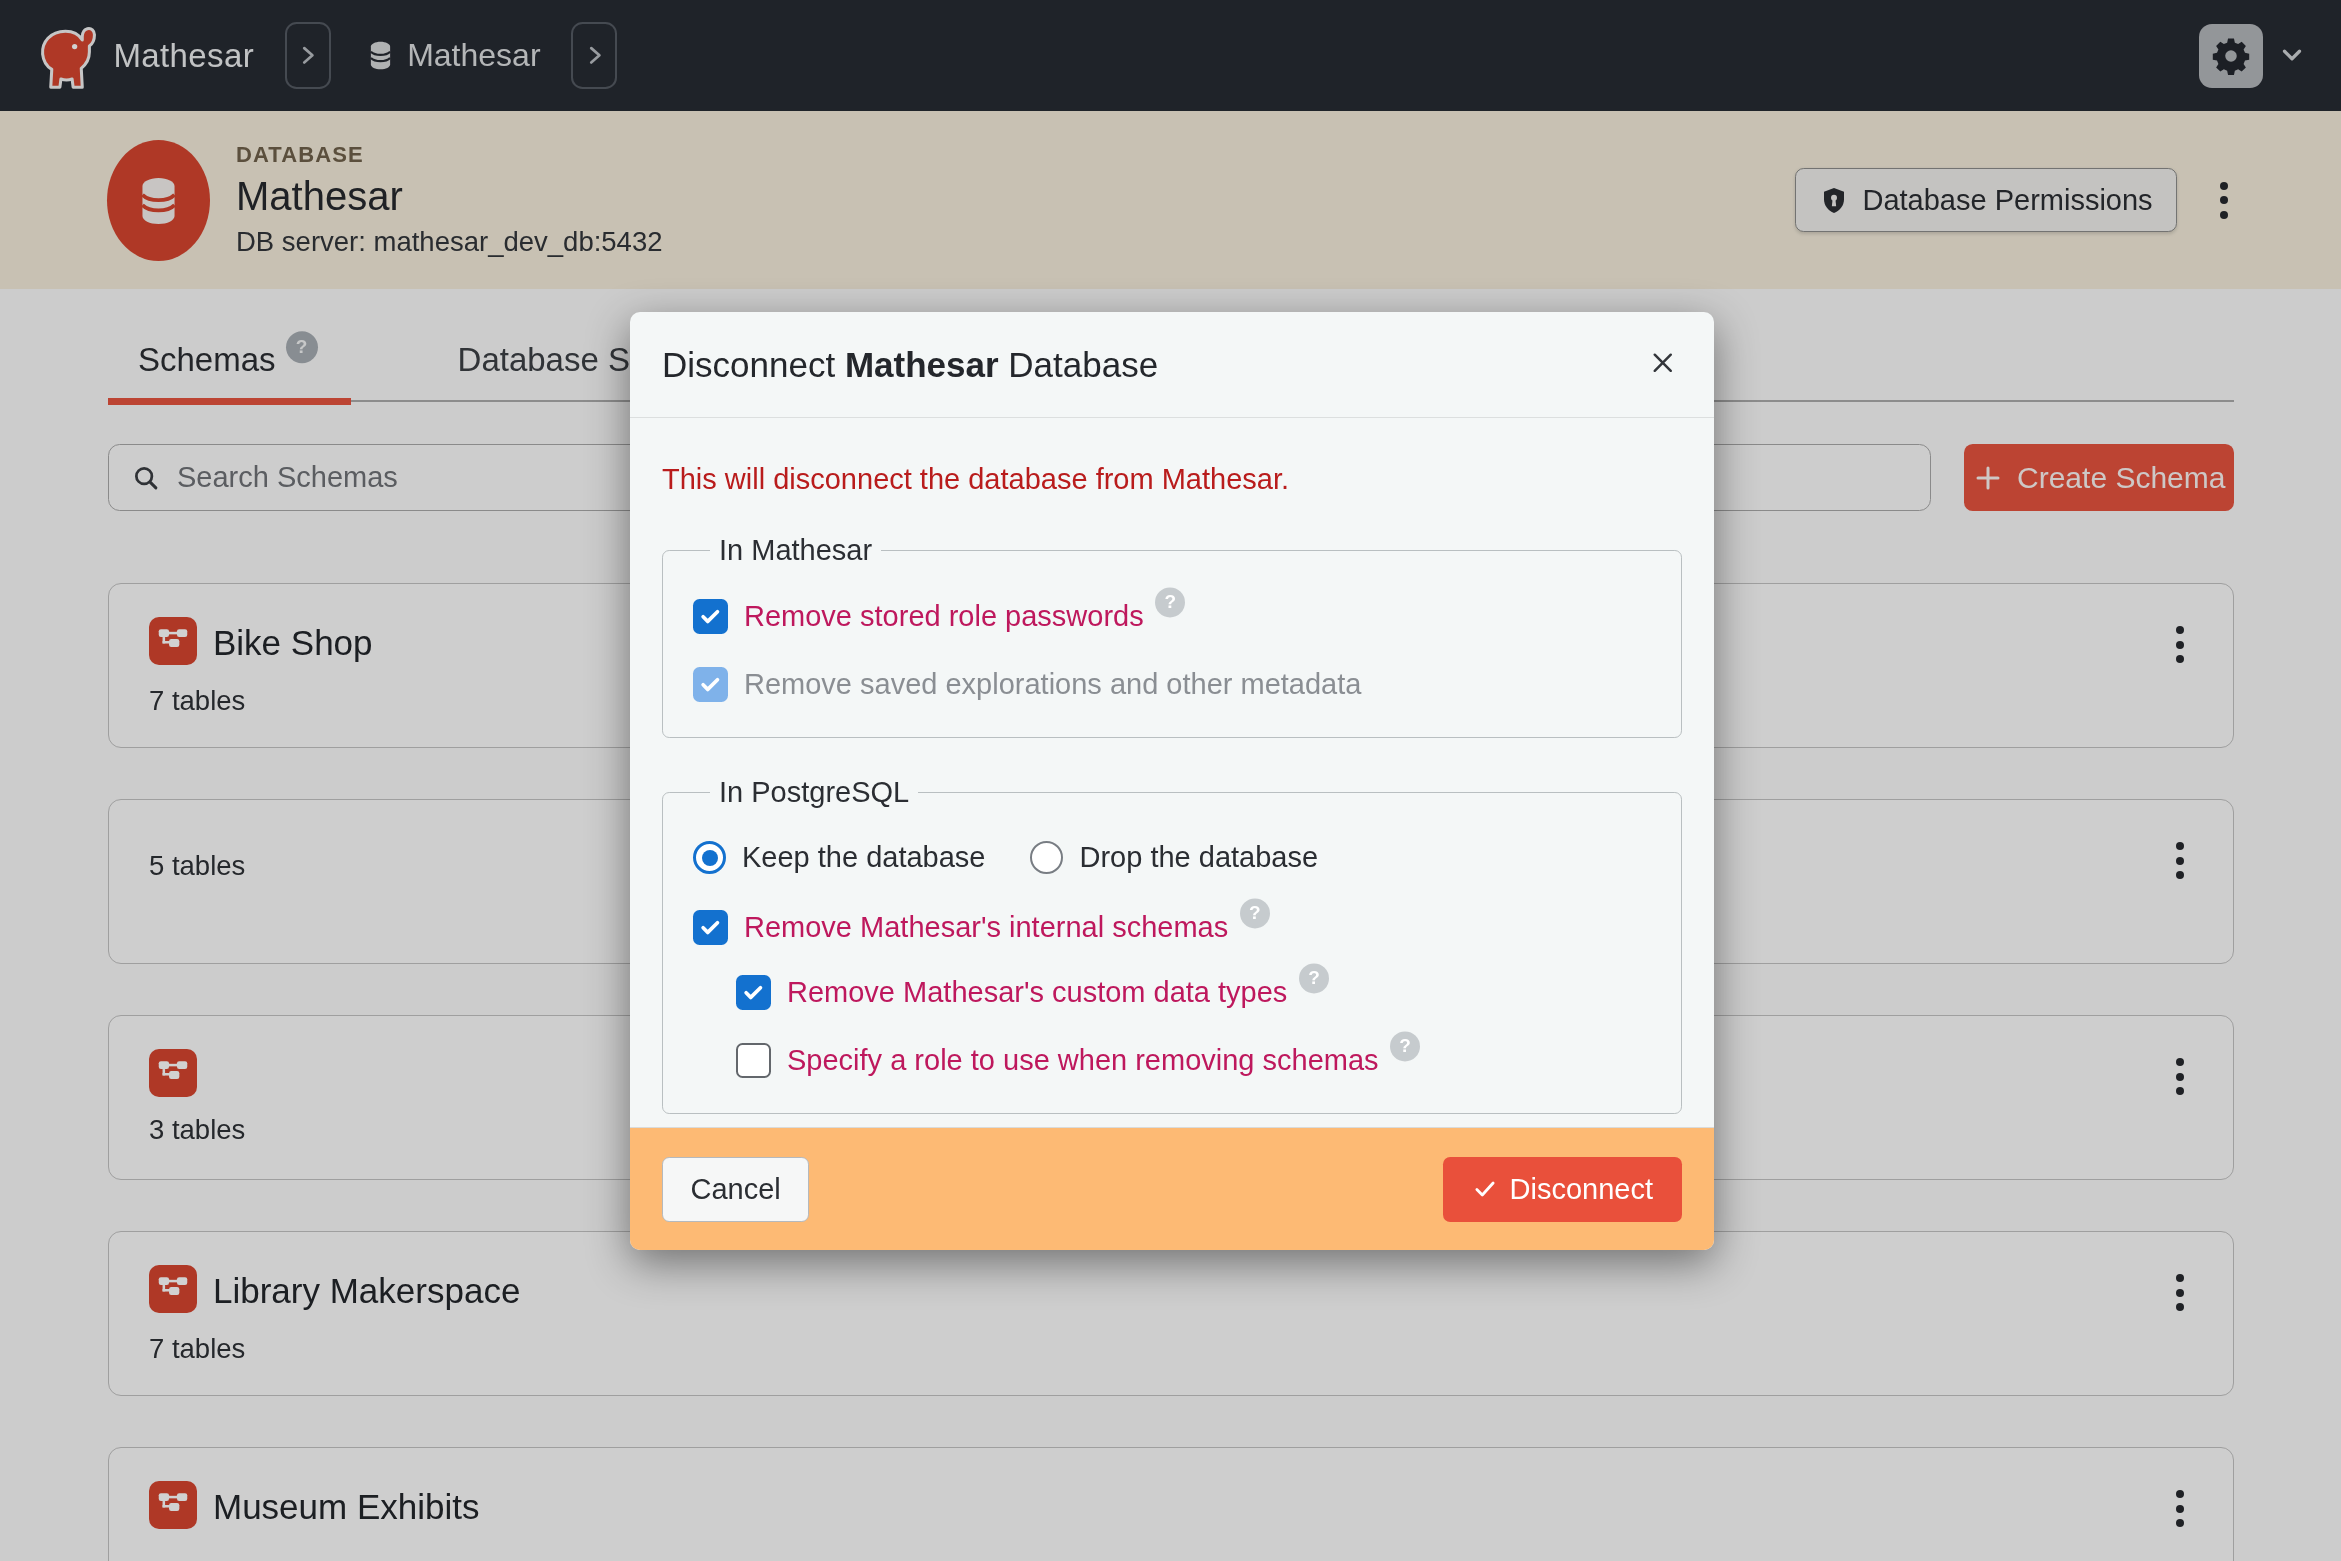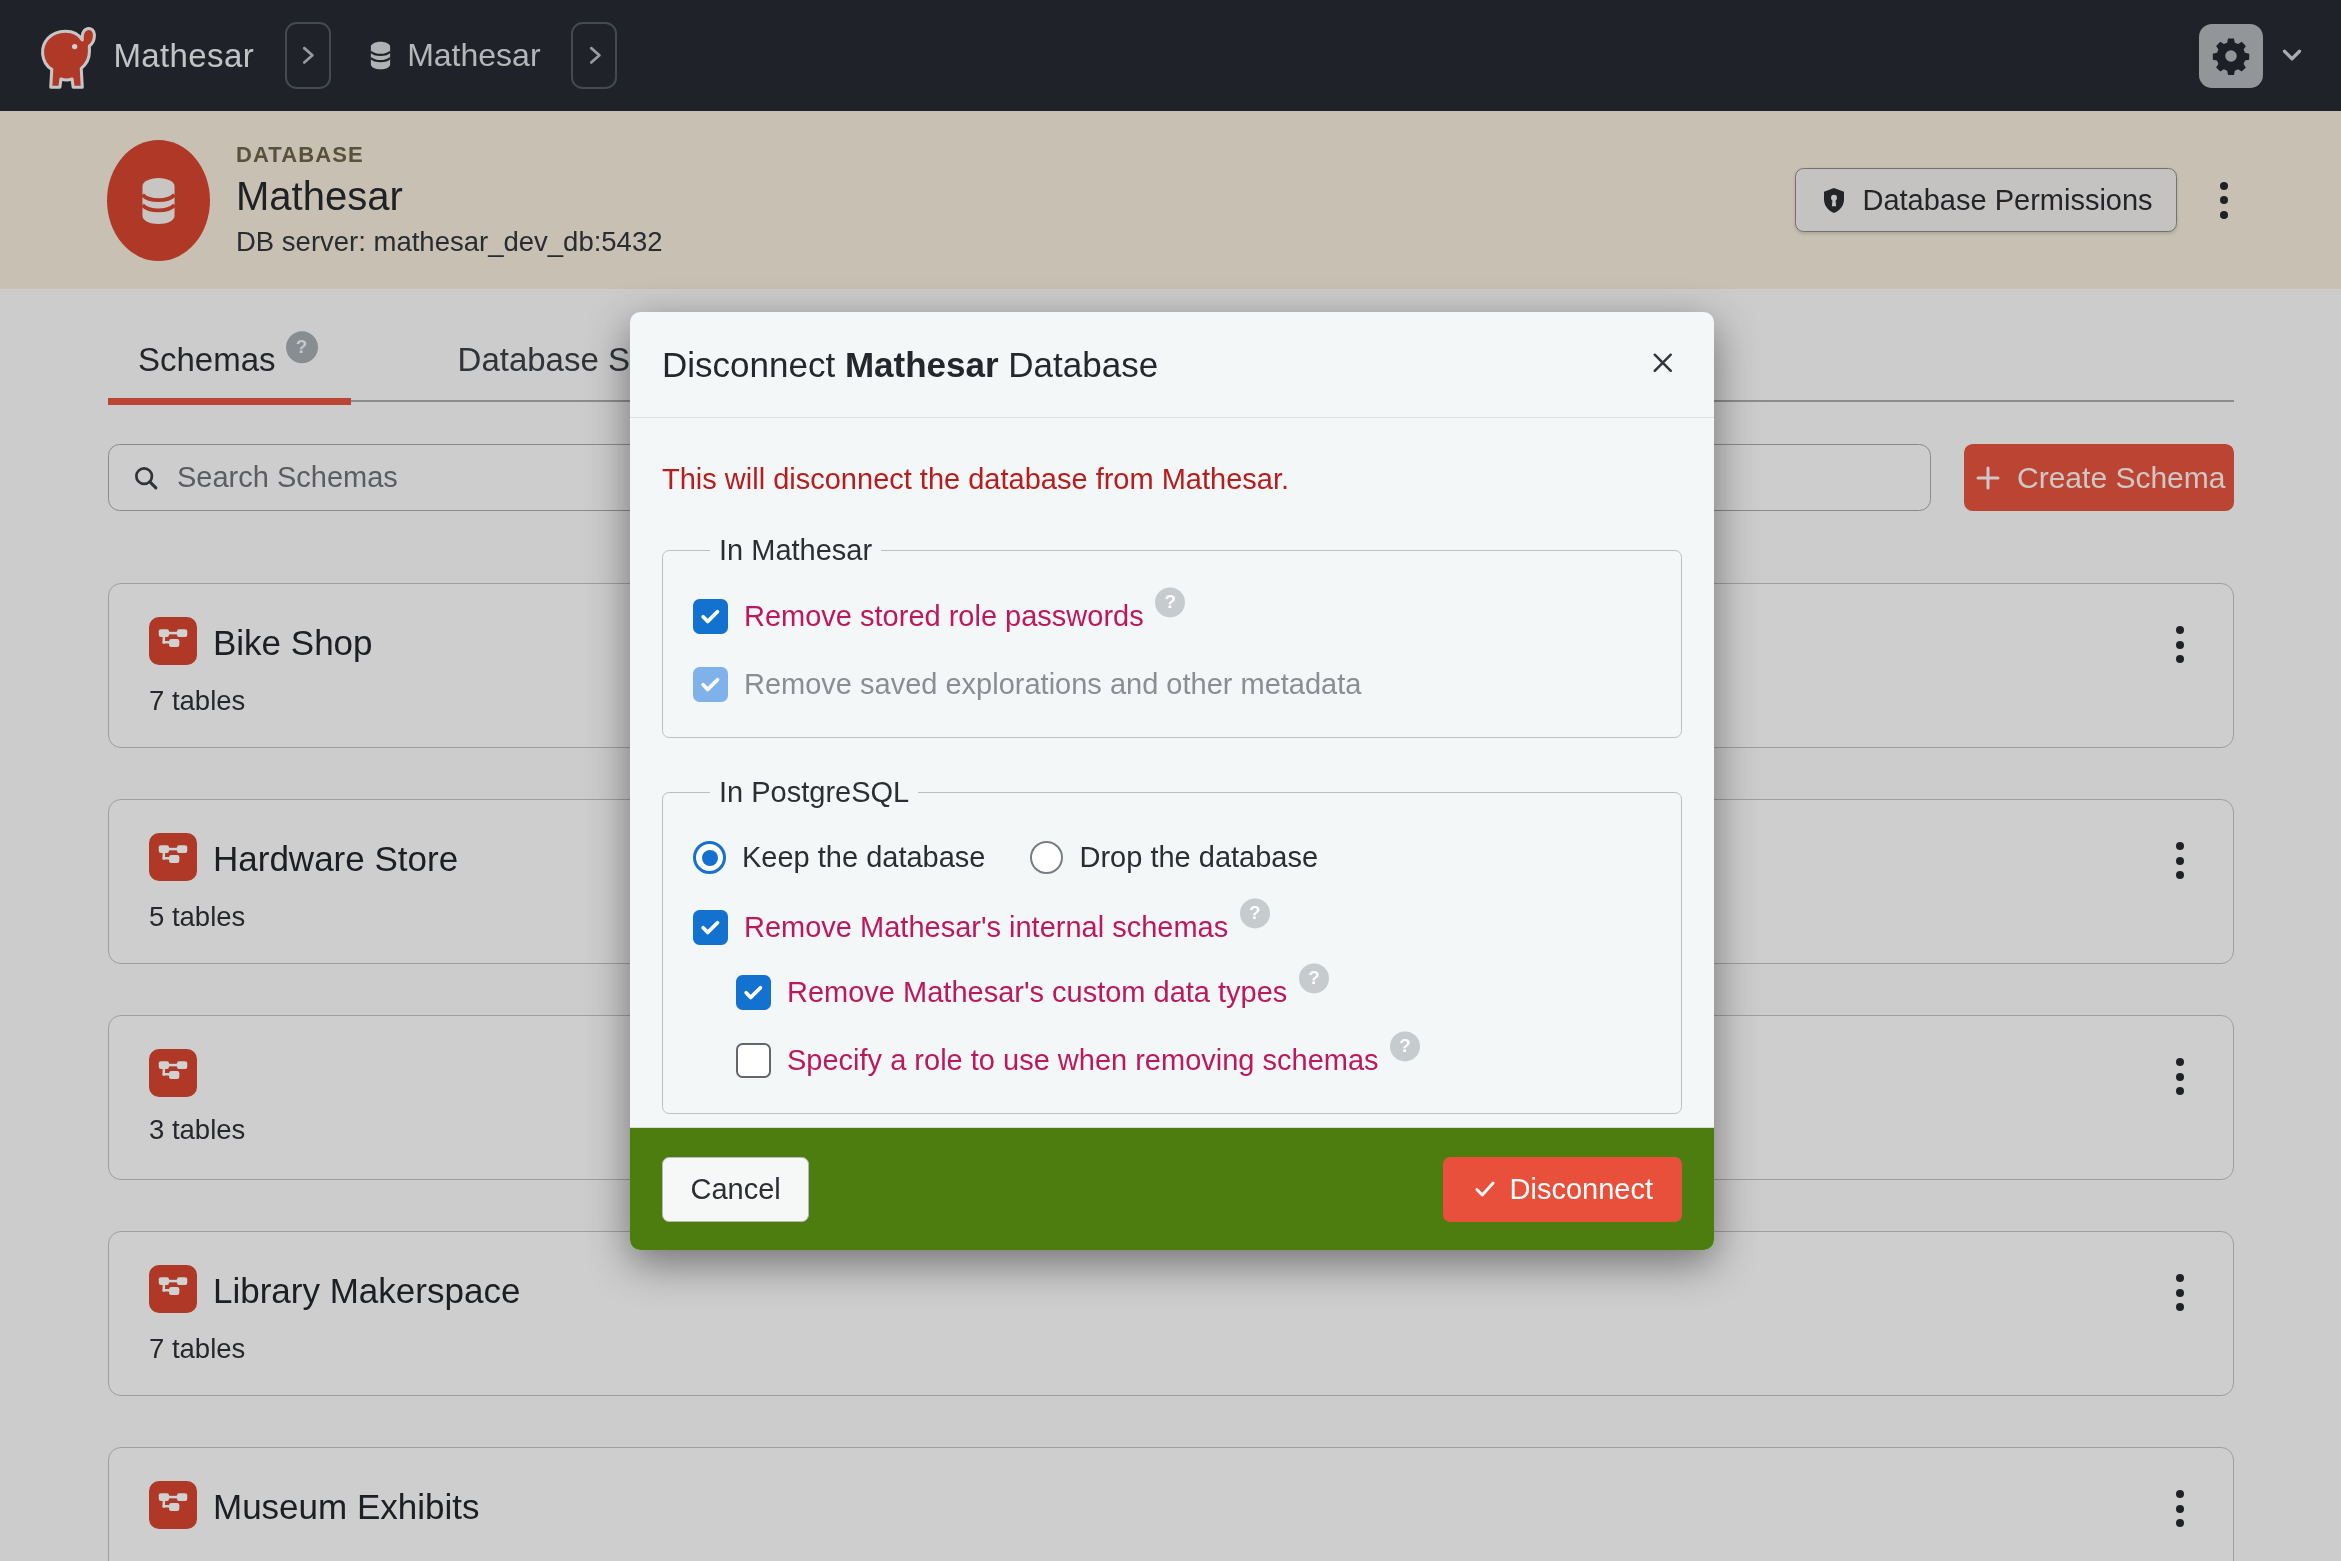--- a/index.html
+++ b/index.html
@@ -159,21 +159,21 @@
   .radio.selected { border:3.6px solid #1371cf; }
   .radio.selected::after { content:""; width:16px; height:16px; border-radius:50%; background:#1371cf; }
   .radio.unselected { border:2.9px solid #787d83; }
   .radio-label { font-size:29px; margin-left:16px; color:#2a2d32; }
   .radio-row { margin-bottom:36px; }
   .opt.gap-sm { margin-top:30px; }
   .opt.gap-md { margin-top:33px; }
 
   .modal-footer {
     position:absolute; left:0; right:0; bottom:0; height:123px;
-    background:#4d7c0f; border-top:1.4px solid #d9dbdb;
+    background:#fdba74; border-top:1.4px solid #d9dbdb;
     display:flex; align-items:center; justify-content:space-between; padding:0 32px;
   }
   .cancel-btn {
     height:65px; padding:0 27.5px; border-radius:7.2px; background:#f6f7f7;
     border:1.4px solid #b5b9bd; font-family:inherit; font-size:29px; color:#2b2e33; cursor:pointer;
   }
   .disconnect-btn {
     height:65px; padding:0 29px; border-radius:7.2px; background:#e9503b; border:none;
     display:flex; align-items:center; gap:11.6px;
     font-family:inherit; font-size:29px; color:#fff; cursor:pointer;
@@ -298,33 +298,20 @@
       </div>
       <div class="schema-tables">7 tables</div>
       <button class="kebab">
           <i></i>
           <i></i>
           <i></i>
         </button>
     </div>
 
     <div class="schema-card">
-      <div class="schema-name-row">
-        <span class="schema-icon">
-          <svg viewBox="0 0 24 24" fill="#fff">
-            <rect x="3" y="4.5" width="6.5" height="5" rx="1.4"></rect>
-              <rect x="14.5" y="4.5" width="6.5" height="5" rx="1.4"></rect>
-            <rect x="9" y="6.2" width="6" height="1.6"></rect>
-              <rect x="5.4" y="9.5" width="1.6" height="4"></rect>
-            <rect x="5.4" y="12" width="4.8" height="1.6"></rect>
-              <rect x="9.5" y="10.8" width="6.5" height="5" rx="1.4"></rect>
-          </svg>
-        </span>
-        <span class="schema-name">Hardware Store</span>
-      </div>
       <div class="schema-tables">5 tables</div>
       <button class="kebab">
           <i></i>
           <i></i>
           <i></i>
         </button>
     </div>
 
     <div class="schema-card">
       <div class="schema-name-row">

